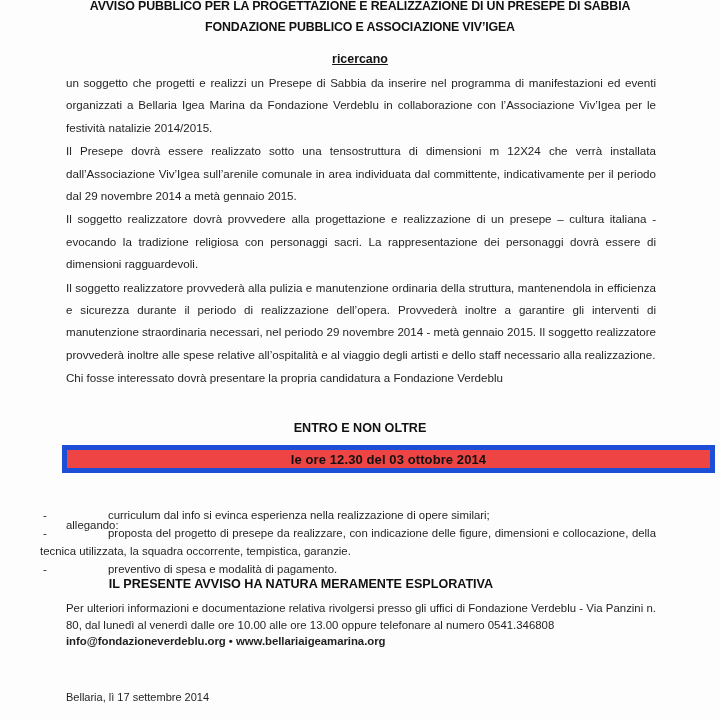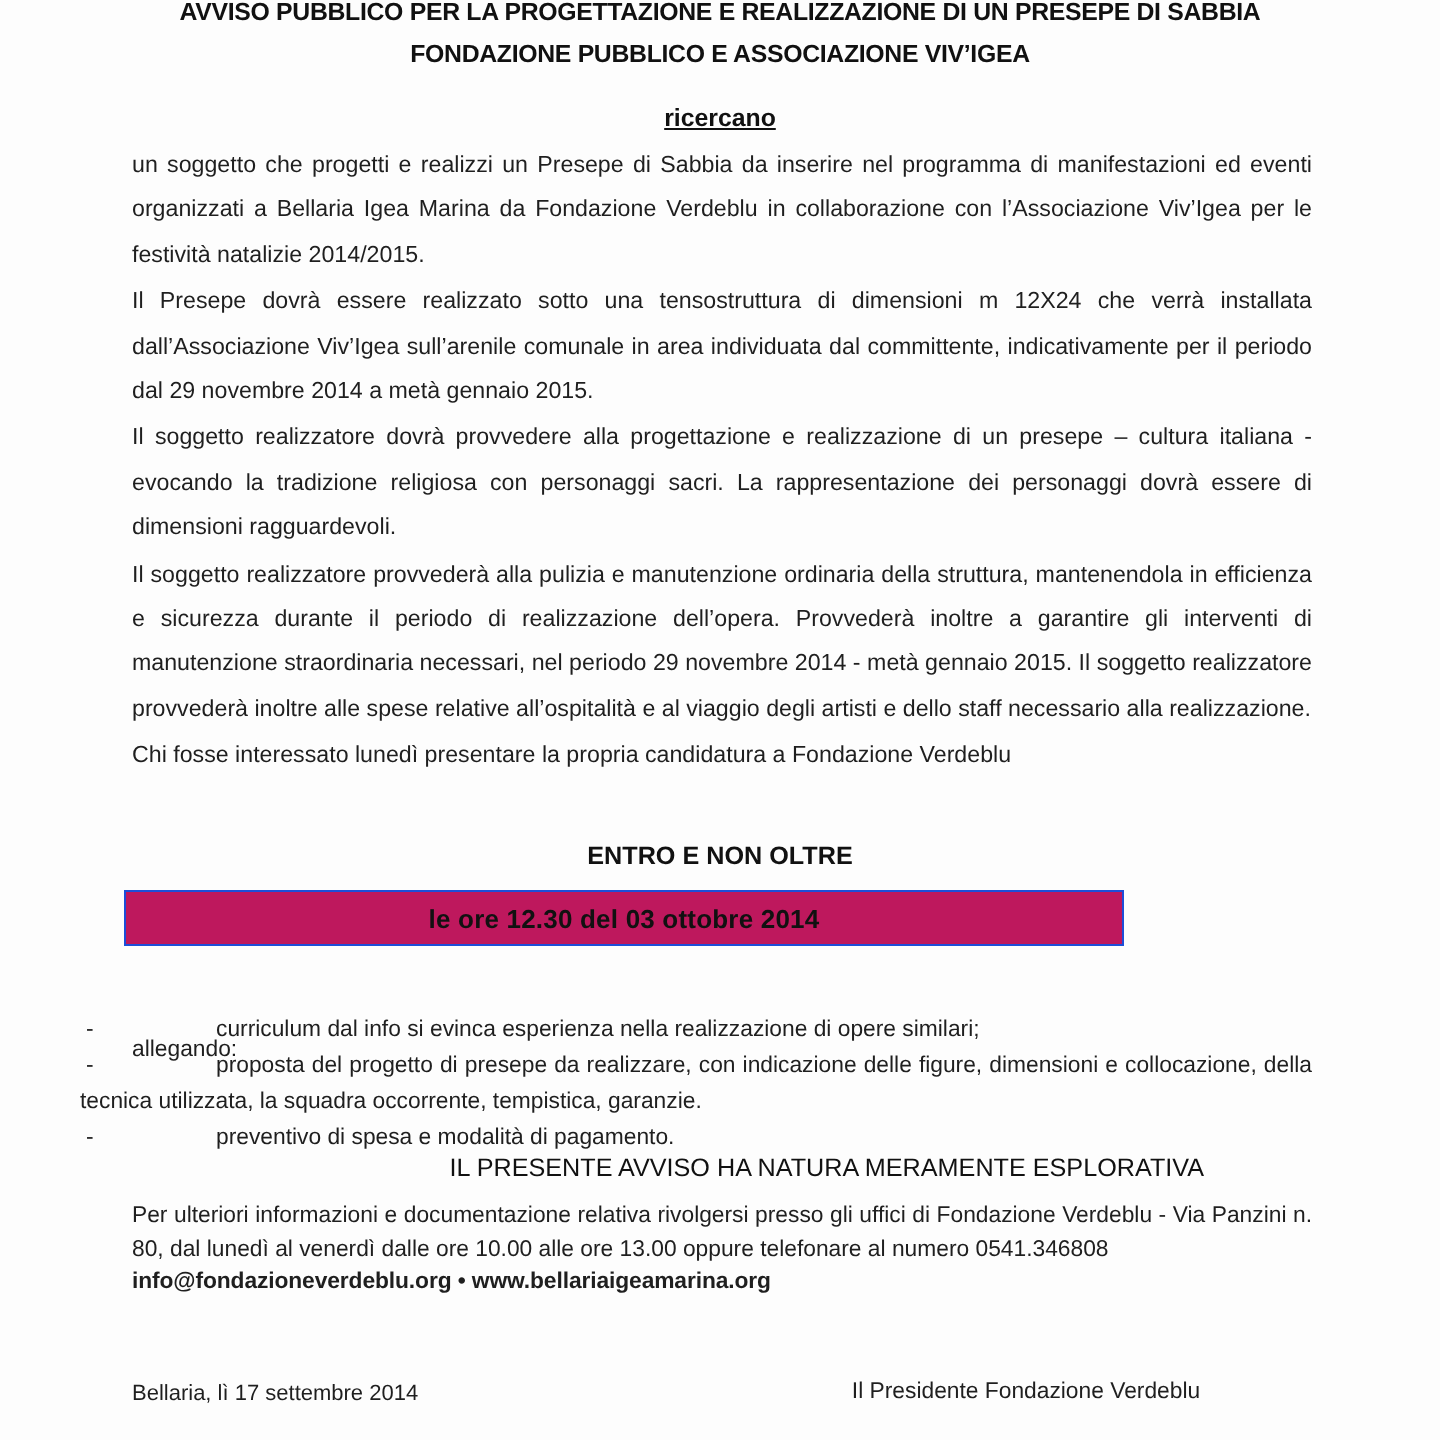--- a/index.html
+++ b/index.html
@@ -78,25 +78,25 @@
     width: 720px;
     text-align: center;
     font-size: 12.6px;
     font-weight: bold;
     color: #111;
   }
   .deadline-box {
     position: absolute;
     left: 62px;
     top: 445px;
-    width: 500px;
+    width: 653px;
     height: 28px;
     box-sizing: border-box;
-    border: 1px solid #1d4ed8;
-    background: #be185d;
+    border: 5px solid #1d4ed8;
+    background: #ef4444;
     display: flex;
     align-items: center;
     justify-content: center;
   }
   .deadline-text {
     font-size: 13px;
     font-weight: bold;
     color: #111;
     letter-spacing: 0.1px;
   }
@@ -138,23 +138,23 @@
     display: block;
     text-indent: 68px;
   }
 
   
   .esplorativa {
     position: absolute;
     left: 0;
     top: 577px;
     width: 602px;
-    text-align: right;
+    text-align: center;
     font-size: 12.6px;
-    font-weight: normal;
+    font-weight: bold;
     color: #111;
   }
   .contacts {
     position: absolute;
     left: 66px;
     top: 600px;
     width: 590px;
   }
   .contacts p {
     margin: 0;
@@ -200,21 +200,21 @@
     <div class="header-line">AVVISO PUBBLICO PER LA PROGETTAZIONE E REALIZZAZIONE DI UN PRESEPE DI SABBIA</div>
     <div class="header-line second">FONDAZIONE PUBBLICO E ASSOCIAZIONE VIV’IGEA</div>
     <div class="ricercano">ricercano</div>
   </div>
 
   <div class="body-block">
     <p class="para first-para">un soggetto che progetti e realizzi un Presepe di Sabbia da inserire nel programma di manifestazioni ed eventi organizzati a Bellaria Igea Marina da Fondazione Verdeblu in collaborazione con l’Associazione Viv’Igea per le festività natalizie 2014/2015.</p>
     <p class="para loose">Il Presepe dovrà essere realizzato sotto una tensostruttura di dimensioni m 12X24 che verrà installata dall’Associazione Viv’Igea sull’arenile comunale in area individuata dal committente, indicativamente per il periodo dal 29 novembre 2014 a metà gennaio 2015.</p>
     <p class="para loose">Il soggetto realizzatore dovrà provvedere alla progettazione e realizzazione di un presepe – cultura italiana - evocando la tradizione religiosa con personaggi sacri. La rappresentazione dei personaggi dovrà essere di dimensioni ragguardevoli.</p>
     <p class="para loose">Il soggetto realizzatore provvederà alla pulizia e manutenzione ordinaria della struttura, mantenendola in efficienza e sicurezza durante il periodo di realizzazione dell’opera. Provvederà inoltre a garantire gli interventi di manutenzione straordinaria necessari, nel periodo 29 novembre 2014 - metà gennaio 2015. Il soggetto realizzatore provvederà inoltre alle spese relative all’ospitalità e al viaggio degli artisti e dello staff necessario alla realizzazione.</p>
-    <p class="para">Chi fosse interessato lunedì presentare la propria candidatura a Fondazione Verdeblu</p>
+    <p class="para">Chi fosse interessato dovrà presentare la propria candidatura a Fondazione Verdeblu</p>
   </div>
 
   <div class="entro">ENTRO E NON OLTRE</div>
 
   <div class="deadline-box">
     <span class="deadline-text">le ore 12.30 del 03 ottobre 2014</span>
   </div>
 
   <div class="allegando">allegando:</div>
 
@@ -236,16 +236,15 @@
   <div class="esplorativa">IL PRESENTE AVVISO HA NATURA MERAMENTE ESPLORATIVA</div>
 
   <div class="contacts">
     <p>Per ulteriori informazioni e documentazione relativa rivolgersi presso gli uffici di Fondazione Verdeblu - Via Panzini n. 80, dal lunedì al venerdì dalle ore 10.00 alle ore 13.00 oppure telefonare al numero 0541.346808</p>
     <p class="web">info@fondazioneverdeblu.org • www.bellariaigeamarina.org</p>
   </div>
 
   <div class="place-date">Bellaria, lì 17 settembre 2014</div>
 
   <div class="signature">
-    <div>Il Presidente Fondazione Verdeblu</div>
   </div>
 
 </div>
 
 </body></html>

